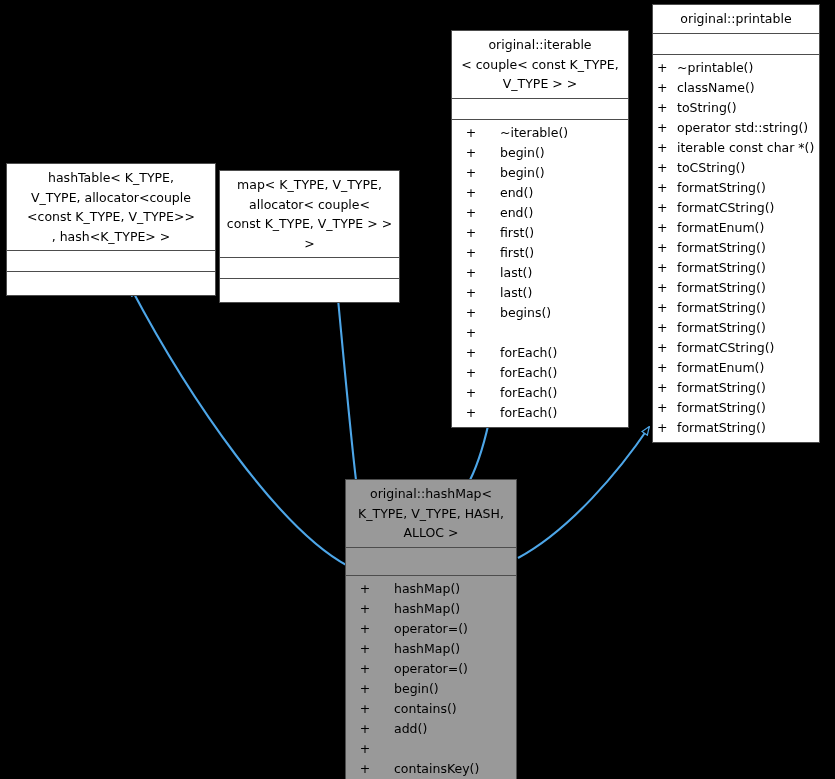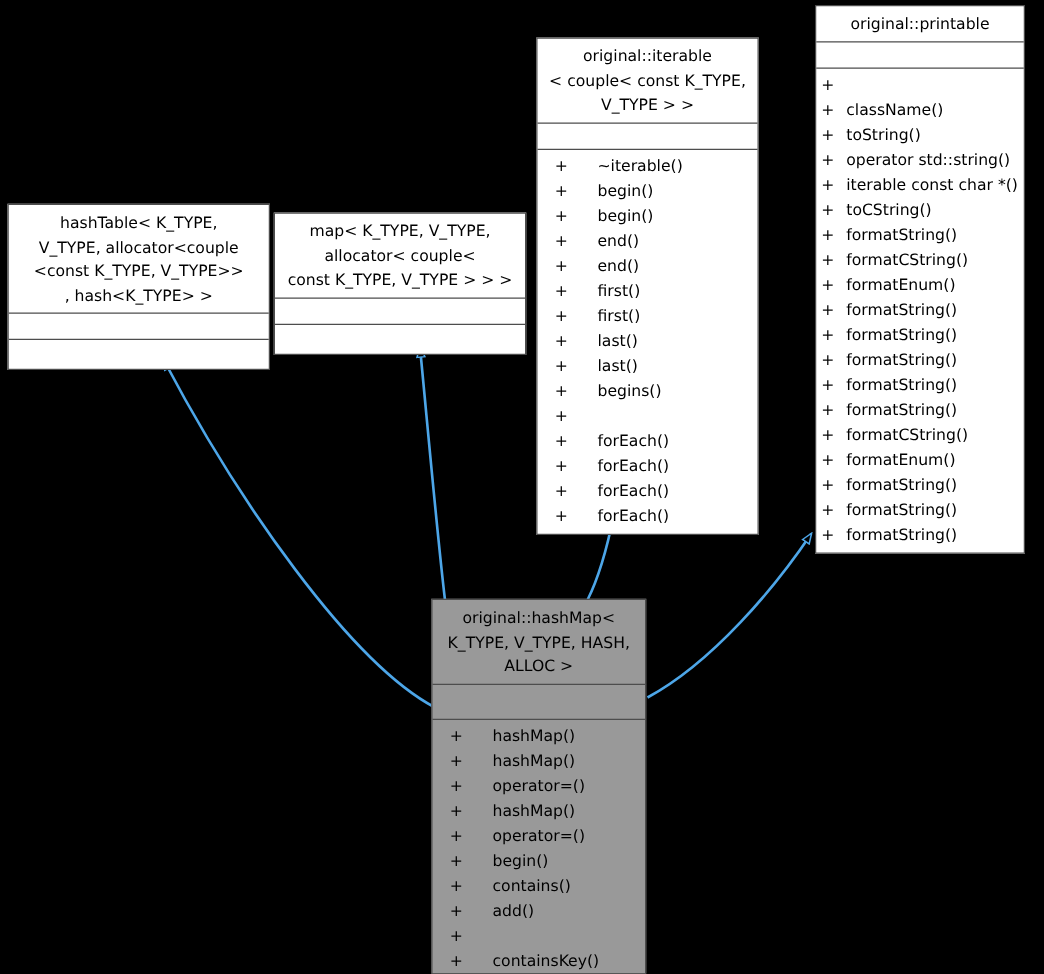--- a/index.html
+++ b/index.html
@@ -102,29 +102,29 @@
 
   <div class="uml-class" style="left:6px; top:163px; width:210px;">
     <div class="class-title">hashTable&lt; K_TYPE,
  V_TYPE, allocator&lt;couple
 &lt;const K_TYPE, V_TYPE&gt;&gt;
 , hash&lt;K_TYPE&gt;  &gt;</div>
     <div class="class-attrs"></div>
     <div class="class-ops ops-centered" style="height:23px; padding:0;"></div>
   </div>
 
-  <div class="uml-class" style="left:219px; top:170px; width:202px;">
+  <div class="uml-class" style="left:219px; top:170px; width:181px;">
     <div class="class-title">map&lt; K_TYPE, V_TYPE,
  allocator&lt; couple&lt;
  const K_TYPE, V_TYPE &gt; &gt; &gt;</div>
     <div class="class-attrs"></div>
     <div class="class-ops ops-centered" style="height:23px; padding:0;"></div>
   </div>
 
-  <div class="uml-class" style="left:429px; top:30px; width:178px;">
+  <div class="uml-class" style="left:451px; top:30px; width:178px;">
     <div class="class-title">original::iterable
 &lt; couple&lt; const K_TYPE,
 V_TYPE &gt; &gt;</div>
     <div class="class-attrs"></div>
     <div class="class-ops ops-centered">
         <div class="member-row">
           <span class="member-vis">+</span>
           <span class="member-name">~iterable()</span>
         </div>
         <div class="member-row">
@@ -184,20 +184,21 @@
         </div>
       </div>
   </div>
 
   <div class="uml-class" style="left:652px; top:4px; width:168px;">
     <div class="class-title">original::printable</div>
     <div class="class-attrs"></div>
     <div class="class-ops ops-left">
         <div class="member-row">
           <span class="member-vis">+</span>
+          <span class="member-name">~printable()</span>
         </div>
         <div class="member-row">
           <span class="member-vis">+</span>
           <span class="member-name">className()</span>
         </div>
         <div class="member-row">
           <span class="member-vis">+</span>
           <span class="member-name">toString()</span>
         </div>
         <div class="member-row">

